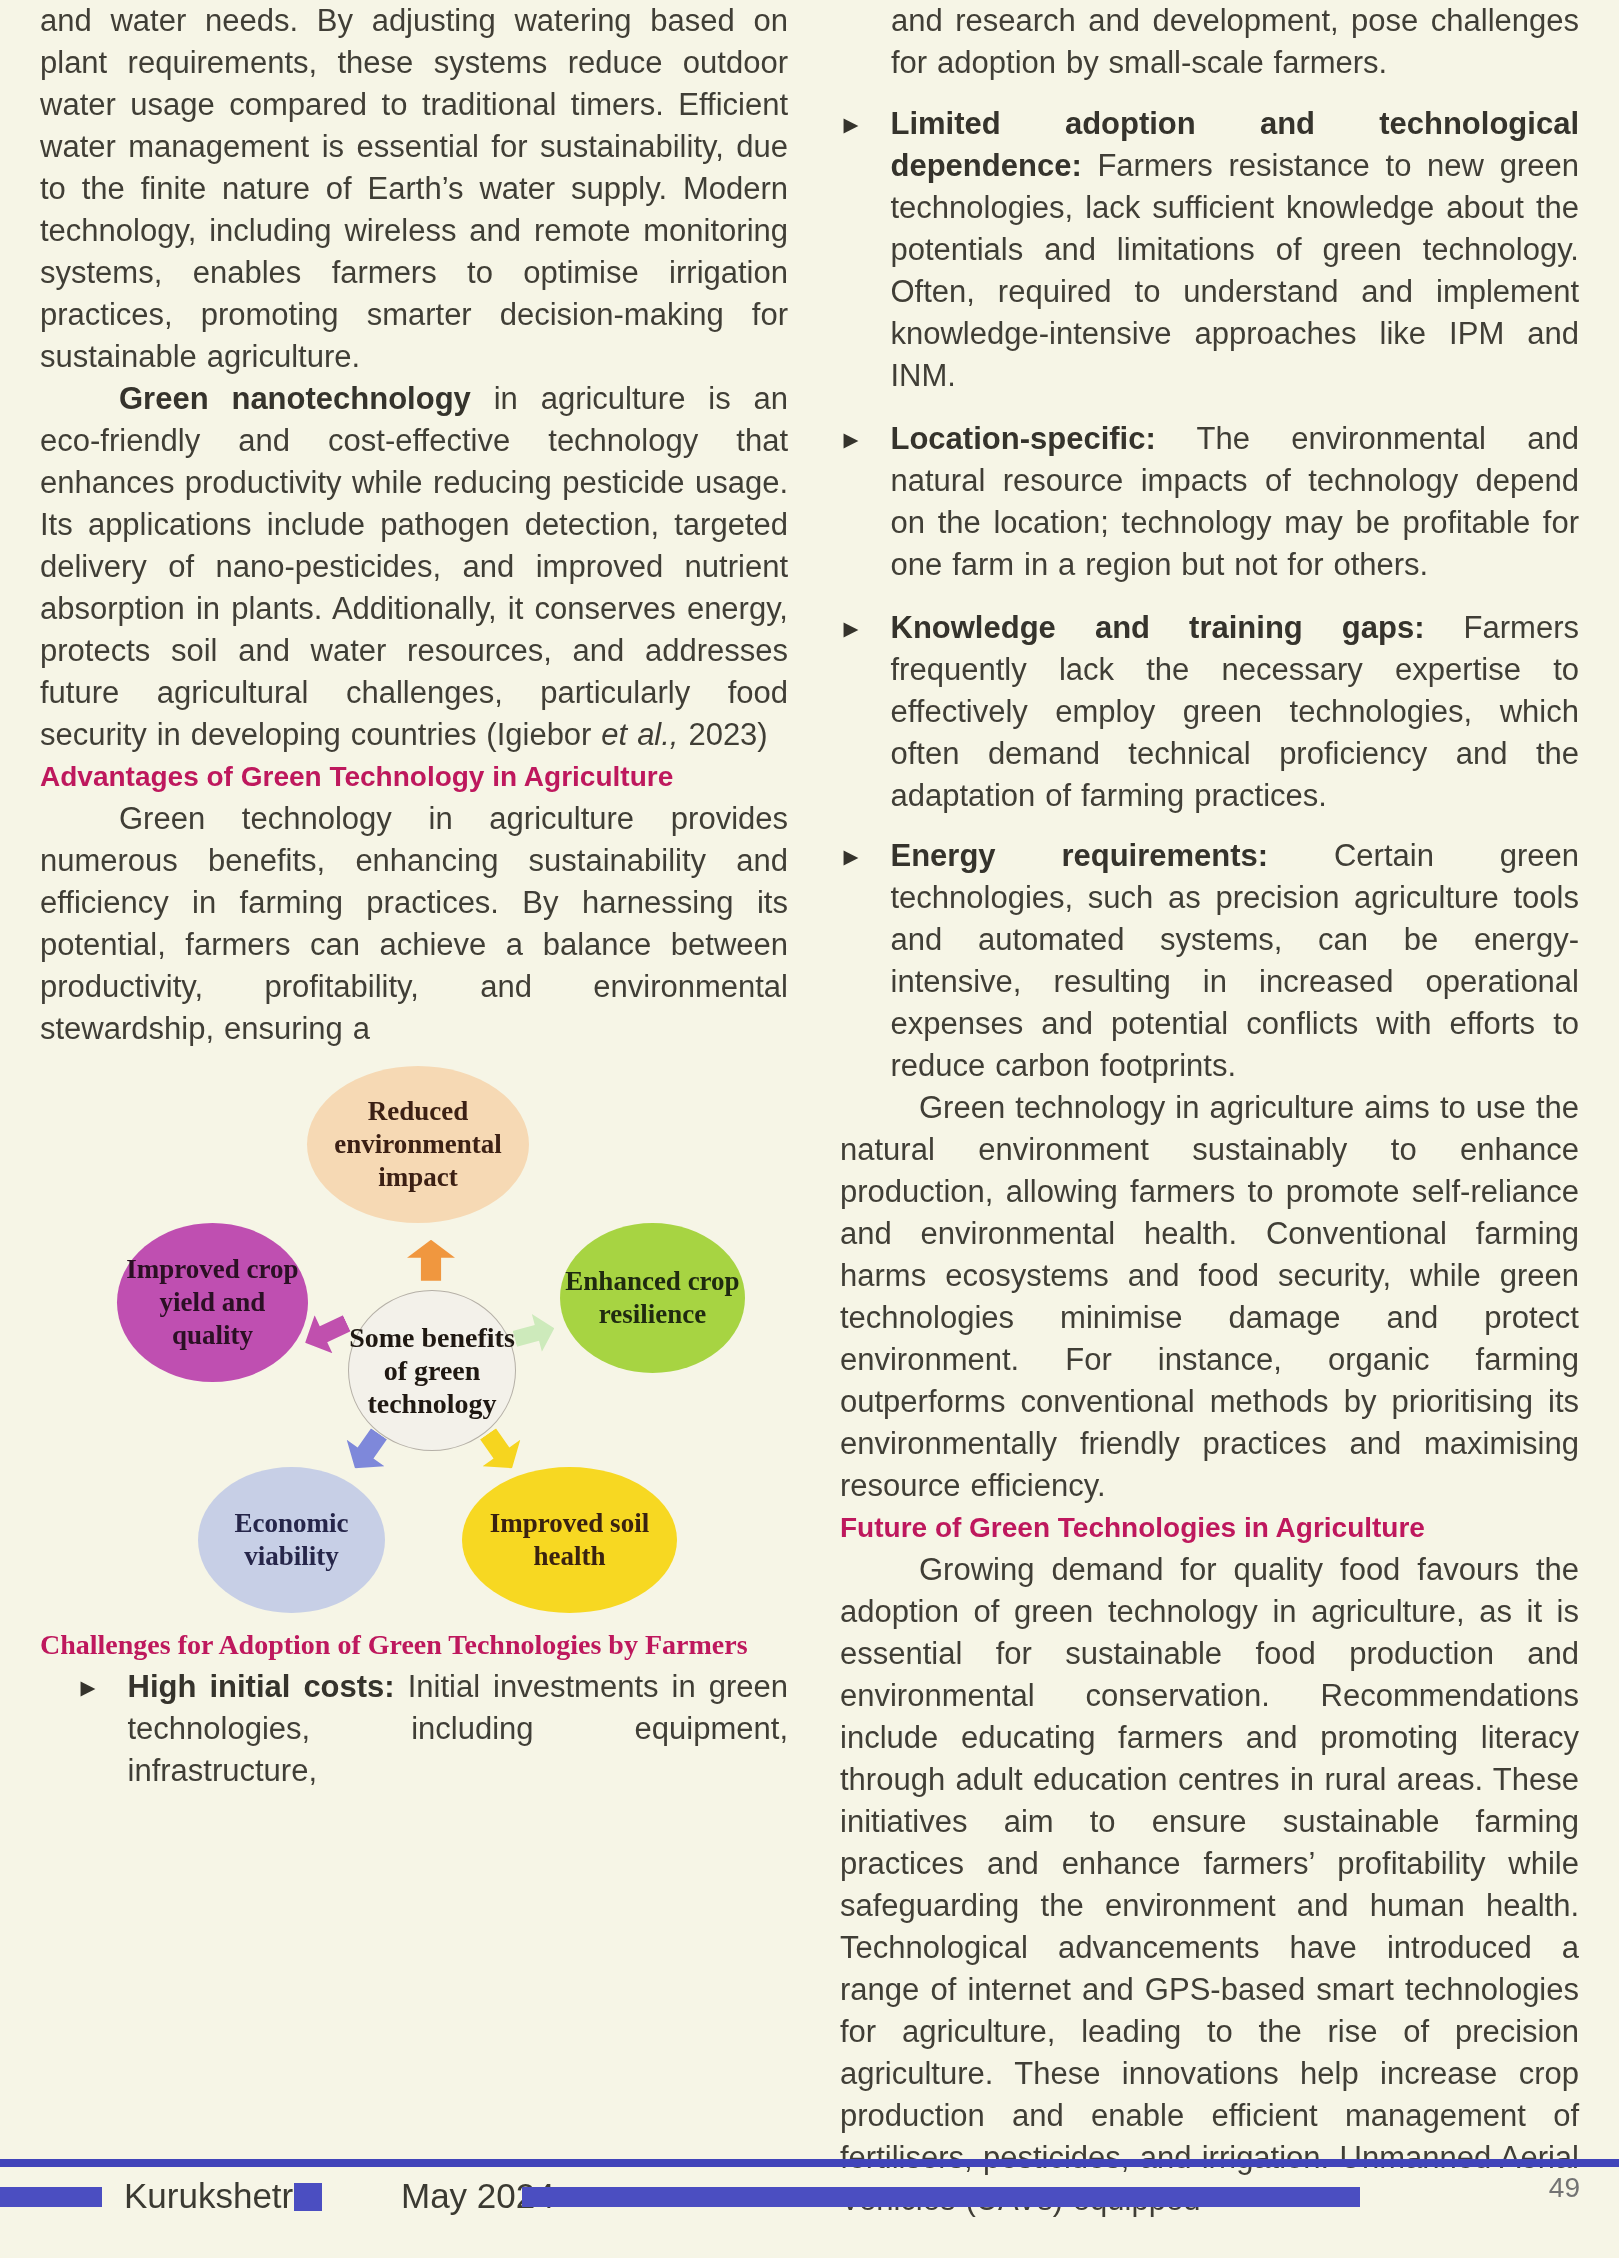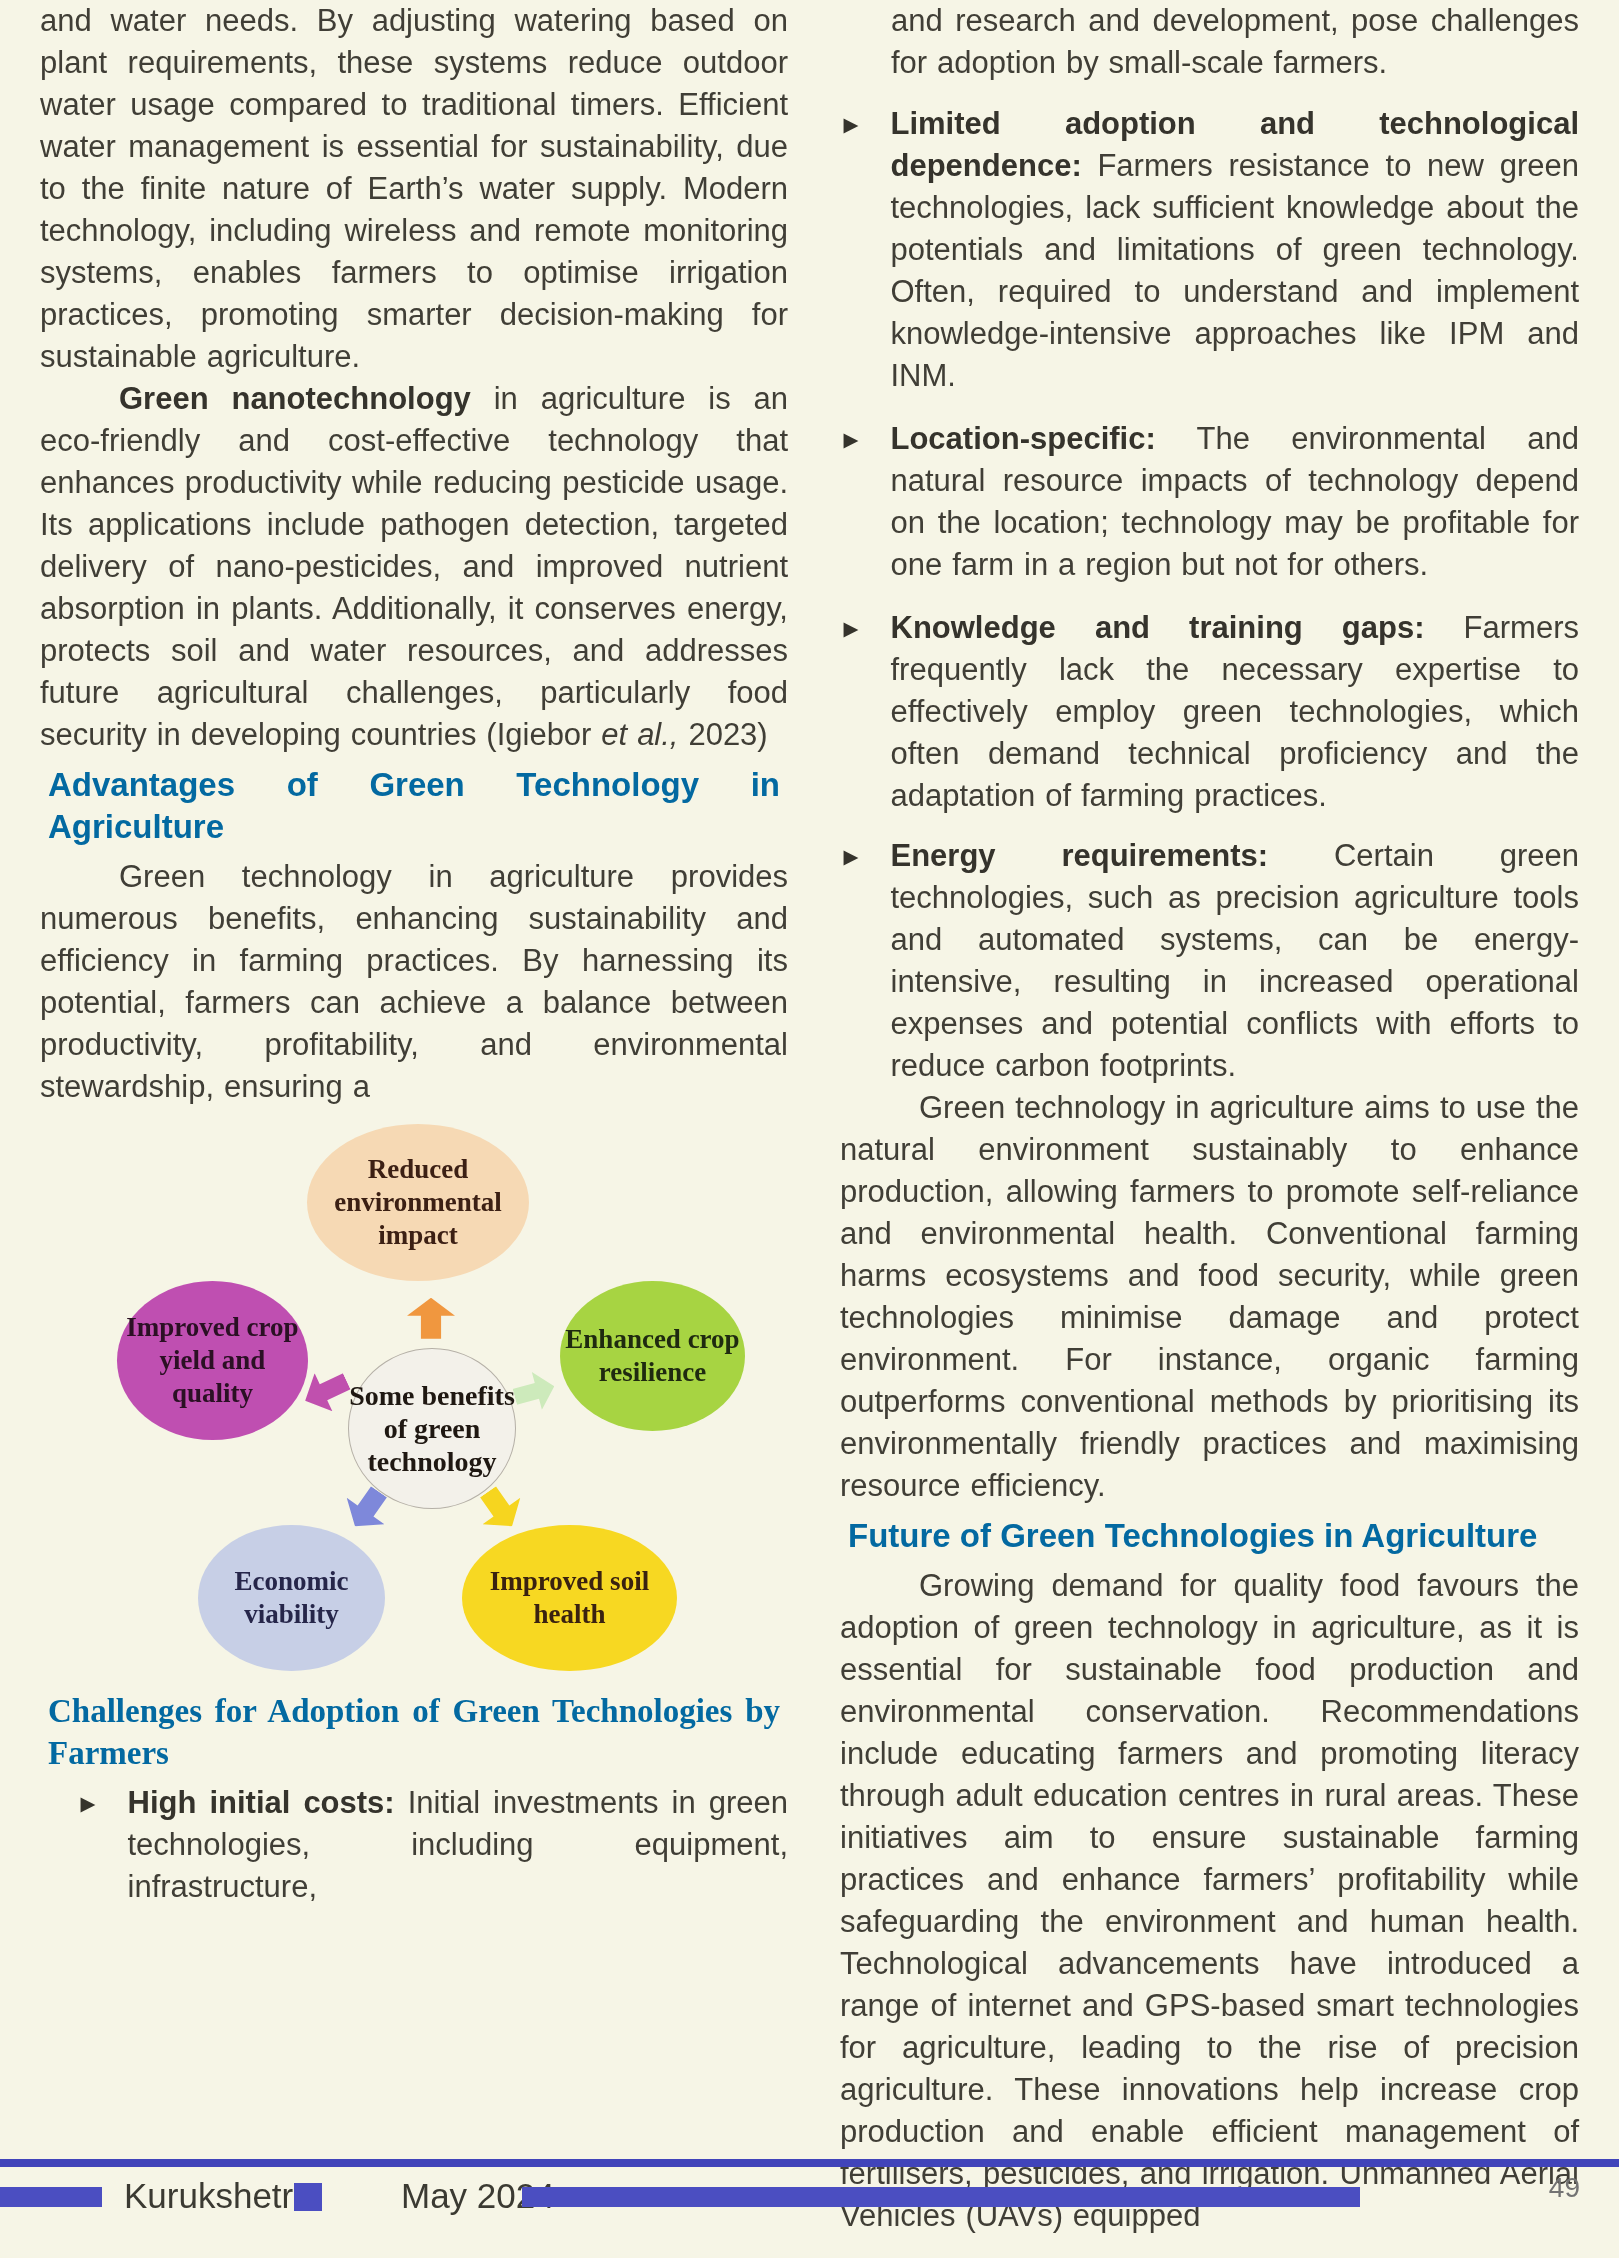--- a/index.html
+++ b/index.html
@@ -18,24 +18,24 @@
     margin:0;
     font-size:31px;line-height:42px;
     text-align:justify;
     word-spacing:1.3px;
     color:#403e36;
   }
   p.body b{font-weight:700;color:#35332c;}
   .indent{text-indent:79px;}
   .cont-indent{padding-left:51px;}
   h3.heading{
-    margin:8px;
-    font-size:33px;line-height:42px;
+    margin:0;
+    font-size:28px;line-height:42px;
     font-weight:700;
-    color:#0369a1;
+    color:#be185d;
     text-align:justify;
   }
   
   .p1{margin-top:26.5px;}
   .p2{margin-top:25px;}
   .h-adv{margin-top:35px;margin-bottom:23px;}
   .p4{margin-top:28px;}
   .h-chal{margin-top:21px;margin-bottom:19.4px;font-family:Liberation Serif, serif;}
   .r-p0{margin-top:42px;}
   .bullet{display:flex;margin-top:19.4px;}

